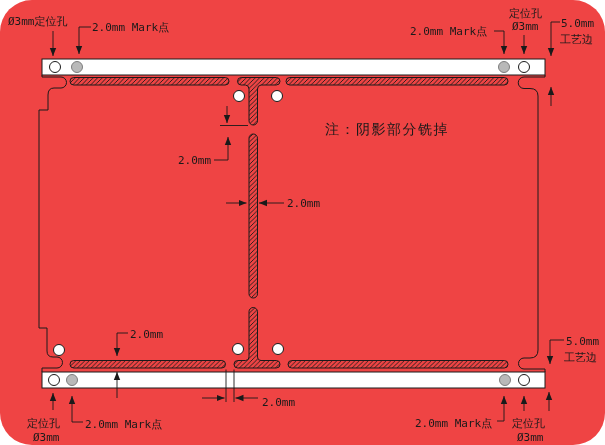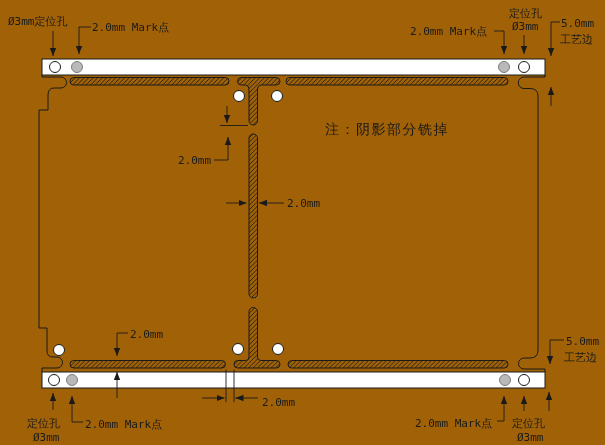--- a/index.html
+++ b/index.html
@@ -1,18 +1,19 @@
 <!DOCTYPE html>
 <html><head>
 <meta charset="utf-8">
 <style>
   html,body{margin:0;padding:0;background:#ffffff;}
   .canvas{
-    position:relative;width:605px;height:445px;background:#a16207;overflow:hidden;
+    position:relative;width:605px;height:445px;background:#ef4444;overflow:hidden;
     font-family:"DejaVu Sans Mono","DejaVu Sans",sans-serif;
+    border-radius:32px;
   }
   svg{display:block}
   text{
     font-family:"DejaVu Sans Mono","DejaVu Sans",sans-serif;
     font-size:11px;fill:#1a1a1a;
   }
   .note-text{font-size:14px;letter-spacing:1.5px;}
   .outline{fill:none;stroke:#1a1a1a;stroke-width:1;}
   .railshape{fill:#ffffff;stroke:#1a1a1a;stroke-width:1;}
   .slot{fill:url(#hatch);stroke:#1a1a1a;stroke-width:1;}

